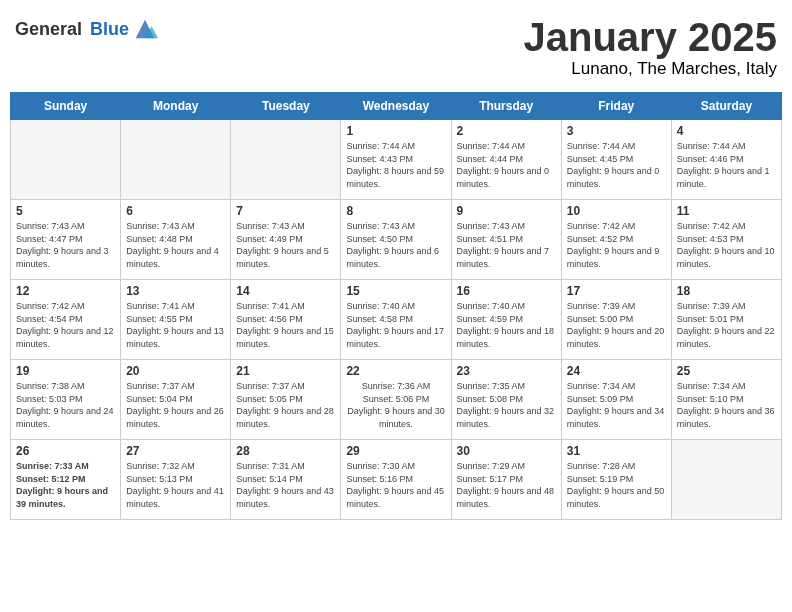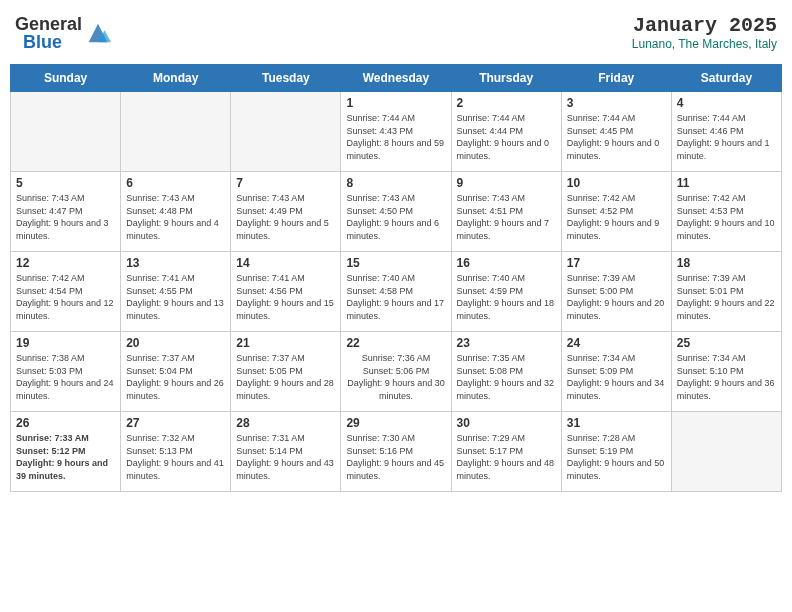--- a/index.html
+++ b/index.html
@@ -35,29 +35,28 @@
     }
     .logo-icon {
       width: 28px;
       height: 28px;
       margin-left: 2px;
     }
     .title-block {
       text-align: right;
     }
     .month-title {
-      font-size: 20px;
+      font-size: 40px;
       font-weight: bold;
       color: #333;
       line-height: 1.1;
-      font-family: Liberation Mono, monospace;
     }
     .location-title {
-      font-size: 12px;
-      color: #0f766e;
+      font-size: 17px;
+      color: #000000;
     }
     table {
       width: 100%;
       border-collapse: collapse;
       table-layout: fixed;
     }
     th {
       background-color: #2e75b6;
       color: #fff;
       font-size: 12px;
@@ -96,21 +95,21 @@
     .row-stripe td {
       background: #eaf1fb;
     }
   </style>
 </head>
 <body>
 
 <div class="header">
   <div class="logo">
     <div style="display:flex;align-items:center;">
-      <div style="display:flex;flex-direction:column;line-height:1;">
+      <div style="display:flex;flex-direction:row;line-height:1;">
         <span class="logo-text-general">General</span>
         <span class="logo-text-blue">Blue</span>
       </div>
       <svg class="logo-icon" viewBox="0 0 30 30" xmlns="http://www.w3.org/2000/svg">
         <polygon points="5,25 15,5 25,25" fill="#2e75b6" opacity="0.85"></polygon>
         <polygon points="15,25 22,12 29,25" fill="#1e9ad6" opacity="0.7"></polygon>
       </svg>
     </div>
   </div>
   <div class="title-block">

